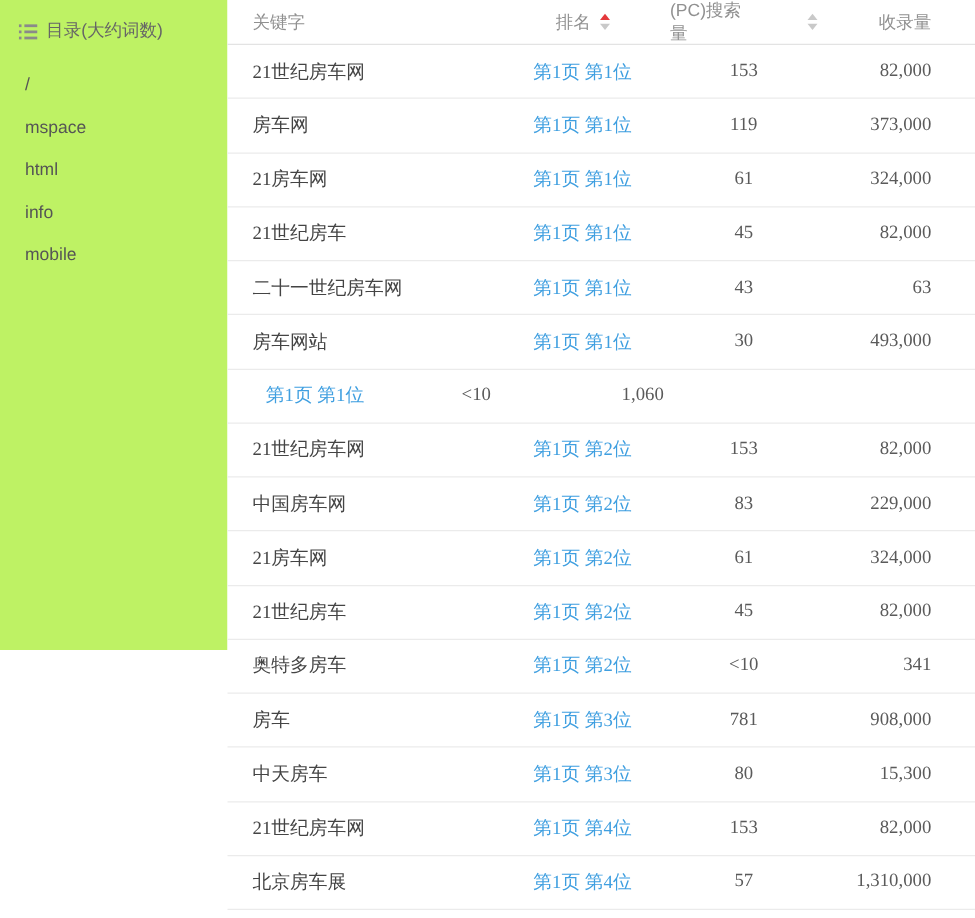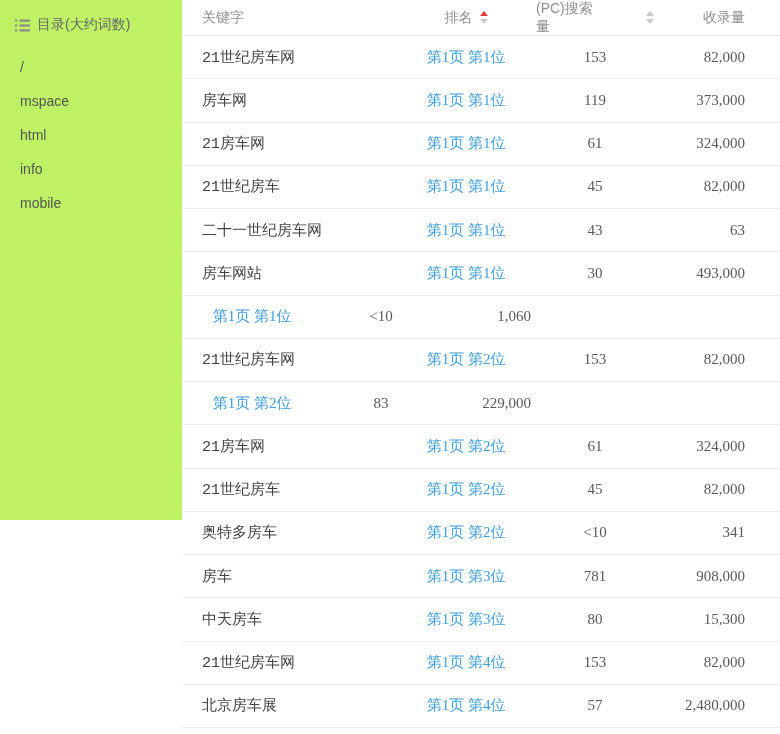--- a/index.html
+++ b/index.html
@@ -20,21 +20,21 @@
   .thead { display: flex; align-items: center; height: 36px; border-bottom: 1px solid #e3e3e3;
            color: #909090; font-size: 14px; }
   .row { display: flex; align-items: center; height: 43.25px; border-bottom: 1px solid #ebebeb;
          font-family: "Liberation Serif", "DejaVu Serif", serif; font-size: 15px; color: #5a5a5a; }
   .col { display: flex; align-items: center; }
   .col.keyword  { flex: 1; padding-left: 20px; justify-content: flex-start; }
   .col.rank     { width: 140px; justify-content: center; }
   .col.pc       { width: 118px; justify-content: center; gap: 37px; }
   .col.indexed  { width: 126px; justify-content: flex-end; padding-right: 35px; }
   .th.indexed   { }
-  .row .keyword { color: #444; font-family: Liberation Mono, monospace; }
+  .row .keyword { color: #444; }
   .rank-link { color: #3f9fe0; text-decoration: none; cursor: pointer; }
 
   
   .sort { display: inline-flex; flex-direction: column; gap: 3px; margin-left: 7px; cursor: pointer; }
   .sort i { display: block; width: 0; height: 0;
             border-left: 4.5px solid transparent; border-right: 4.5px solid transparent; }
   .sort .up { border-bottom: 5.5px solid #c9c9c9; }
   .sort .down { border-top: 5.5px solid #c9c9c9; }
   .sort .up.active { border-bottom-color: #e4393c; }
   .sortable { cursor: pointer; }
@@ -175,20 +175,21 @@
         <div class="row">
           <div class="col keyword">21世纪房车网</div>
           <div class="col rank">
             <a class="rank-link">第1页 第2位</a>
           </div>
           <div class="col pc">153</div>
           <div class="col indexed">82,000</div>
         </div>
 
         <div class="row">
+          <div class="col keyword">中国房车网</div>
           <div class="col rank">
             <a class="rank-link">第1页 第2位</a>
           </div>
           <div class="col pc">83</div>
           <div class="col indexed">229,000</div>
         </div>
 
         <div class="row">
           <div class="col keyword">21房车网</div>
           <div class="col rank">
@@ -242,18 +243,18 @@
           <div class="col pc">153</div>
           <div class="col indexed">82,000</div>
         </div>
 
         <div class="row">
           <div class="col keyword">北京房车展</div>
           <div class="col rank">
             <a class="rank-link">第1页 第4位</a>
           </div>
           <div class="col pc">57</div>
-          <div class="col indexed">2,480,000</div>
+          <div class="col indexed">1,310,000</div>
         </div>
       </div>
   </main>
 
 </div>
 
 </body></html>

